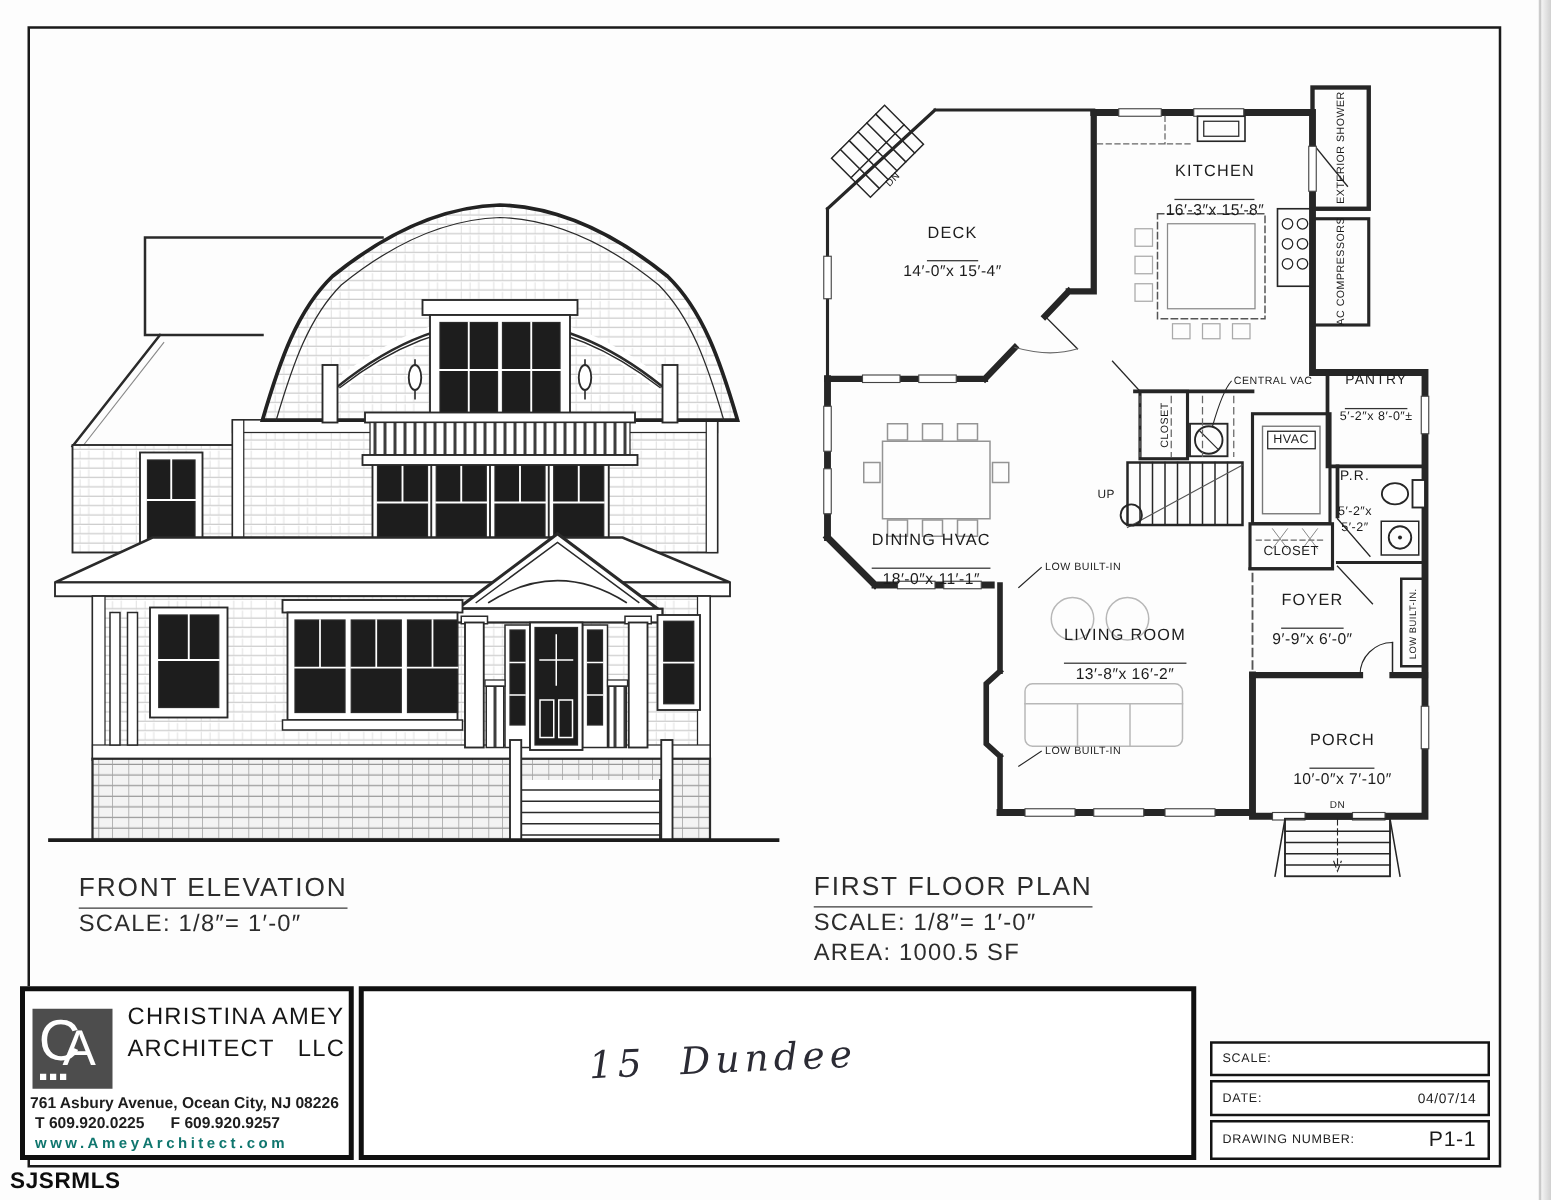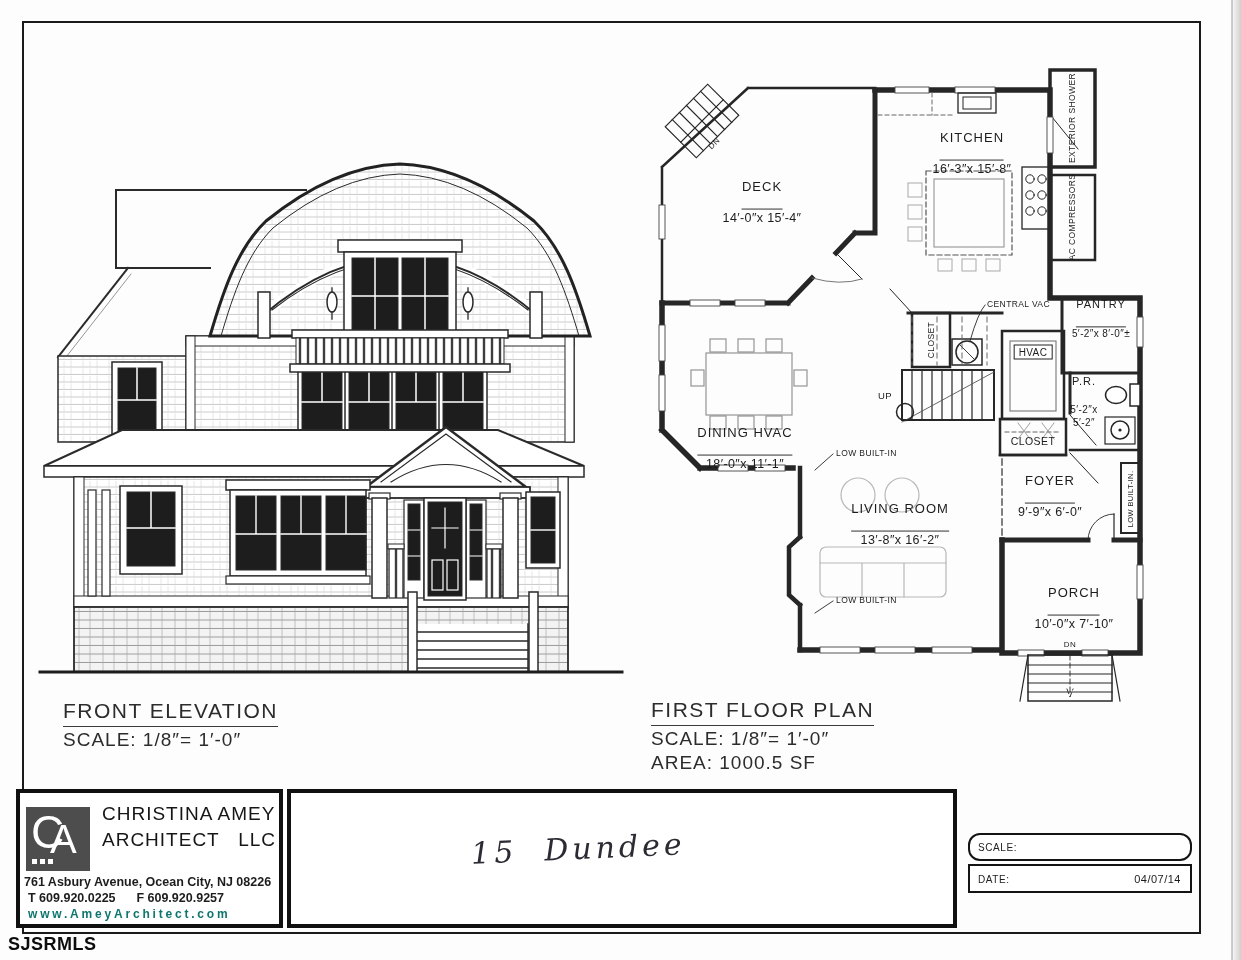--- a/index.html
+++ b/index.html
@@ -400,27 +400,31 @@
     <div class="arch-addr">761 Asbury Avenue, Ocean City, NJ 08226</div>
     <div class="arch-phone">T 609.920.0225      F 609.920.9257</div>
     <div class="arch-web">www.AmeyArchitect.com</div>
   </div>
 
   <div class="tb-box" id="proj-box">
     <div class="handwrite">15  Dundee</div>
   </div>
 
   <div id="plans-box" class="tb-box">
-    <div class="plans-row" style="left:2px;top:44px;width:220px;height:24px;border-radius:12px;">
+    <div class="plans-row" style="left:2px;top:44px;width:220px;height:24px;">
       <span class="plans-lab">SCALE:</span>
       <span class="plans-val"></span>
     </div>
     <div class="plans-row" style="left:2px;top:75px;width:220px;height:25px;">
       <span class="plans-lab">DATE:</span>
       <span class="plans-val">04/07/14</span>
     </div>
+    <div class="plans-row" style="left:2px;top:107px;width:220px;height:28px;">
+      <span class="plans-lab">DRAWING NUMBER:</span>
+      <span class="plans-val" style="font-size:17px;">P1-1</span>
+    </div>
   </div>
 
   <div class="watermark">SJSRMLS</div>
 
   <div class="scan-line"></div>
   <div class="scan-shadow"></div>
 </div>
 
 </body></html>

